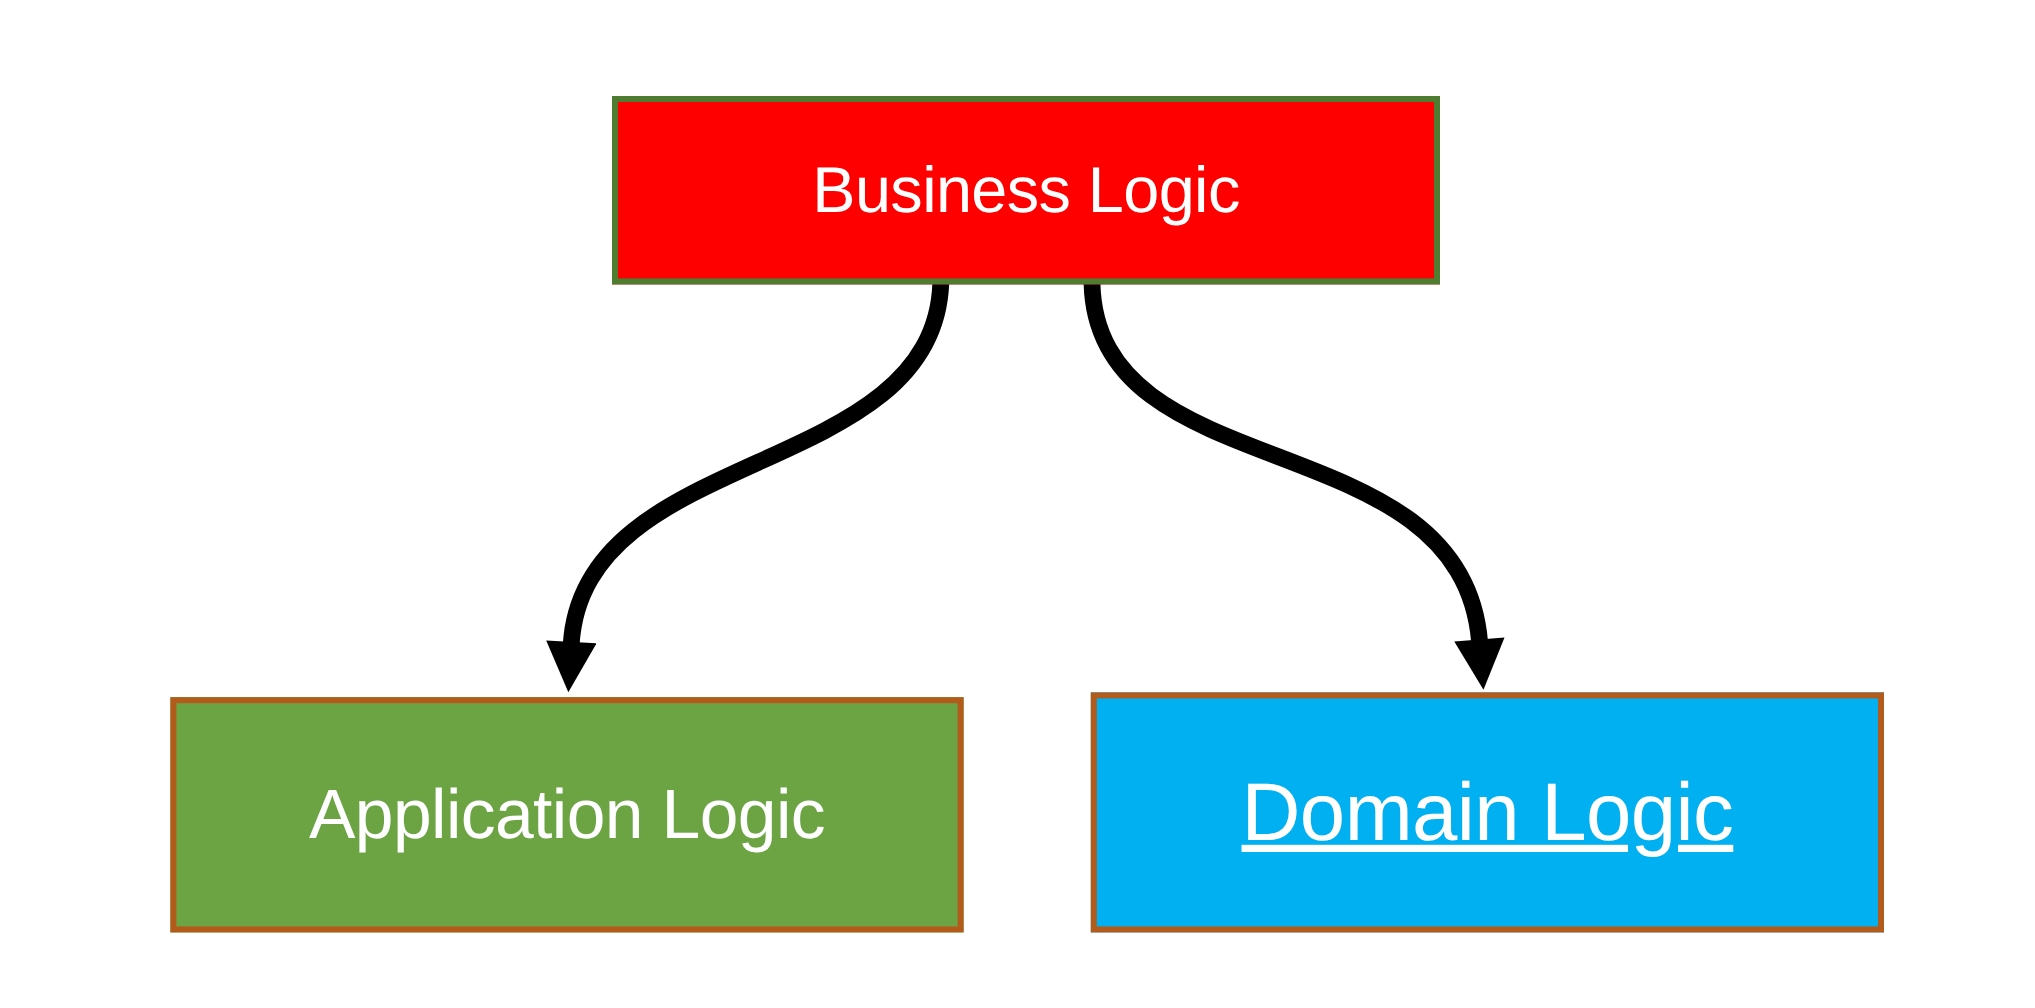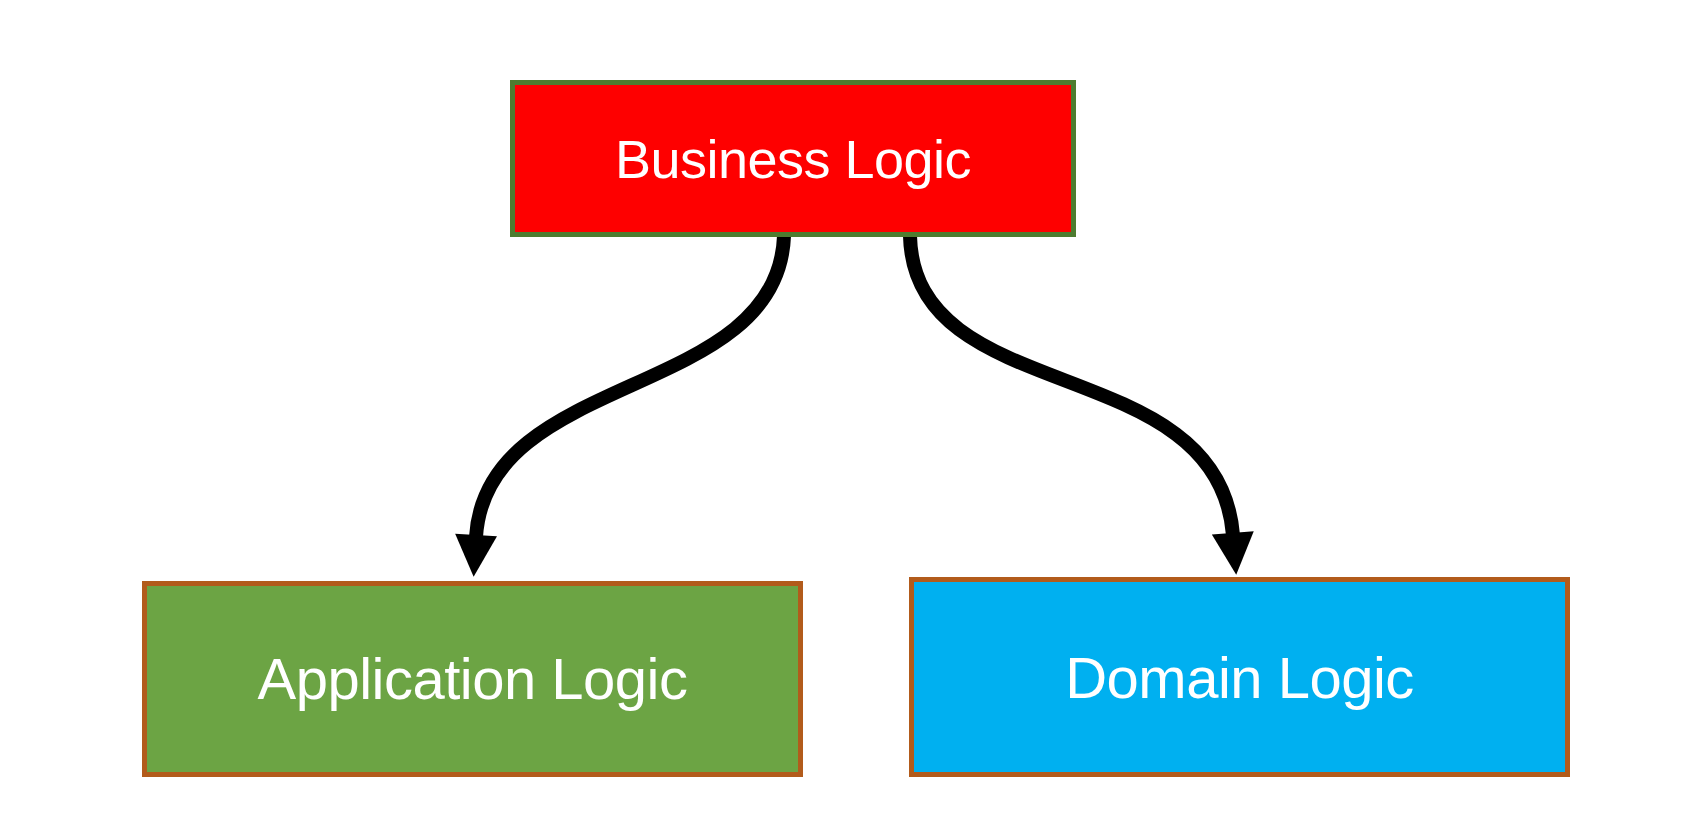--- a/index.html
+++ b/index.html
@@ -34,38 +34,39 @@
     border-width: 5px;
     display: flex;
     flex-direction: column;
     align-items: center;
     justify-content: center;
     text-align: center;
   }
   .node-business {
     left: 510px;
     top: 80px;
-    width: 566px;
+    width: 690px;
     height: 157px;
     font-size: 54px;
   }
   .node-application {
     left: 142px;
     top: 581px;
     width: 661px;
     height: 196px;
     font-size: 58px;
     line-height: 1.38;
   }
   .node-domain {
     left: 909px;
     top: 577px;
     width: 661px;
     height: 200px;
-    font-size: 58px;
+    font-size: 68px;
+    text-decoration: underline;
   }
   .node-label, .node-sublabel {
     display: block;
     letter-spacing: -0.5px;
   }
 </style>
 </head>
 <body>
 
 <div class="canvas" style="background-color: rgb(255, 255, 255);">

